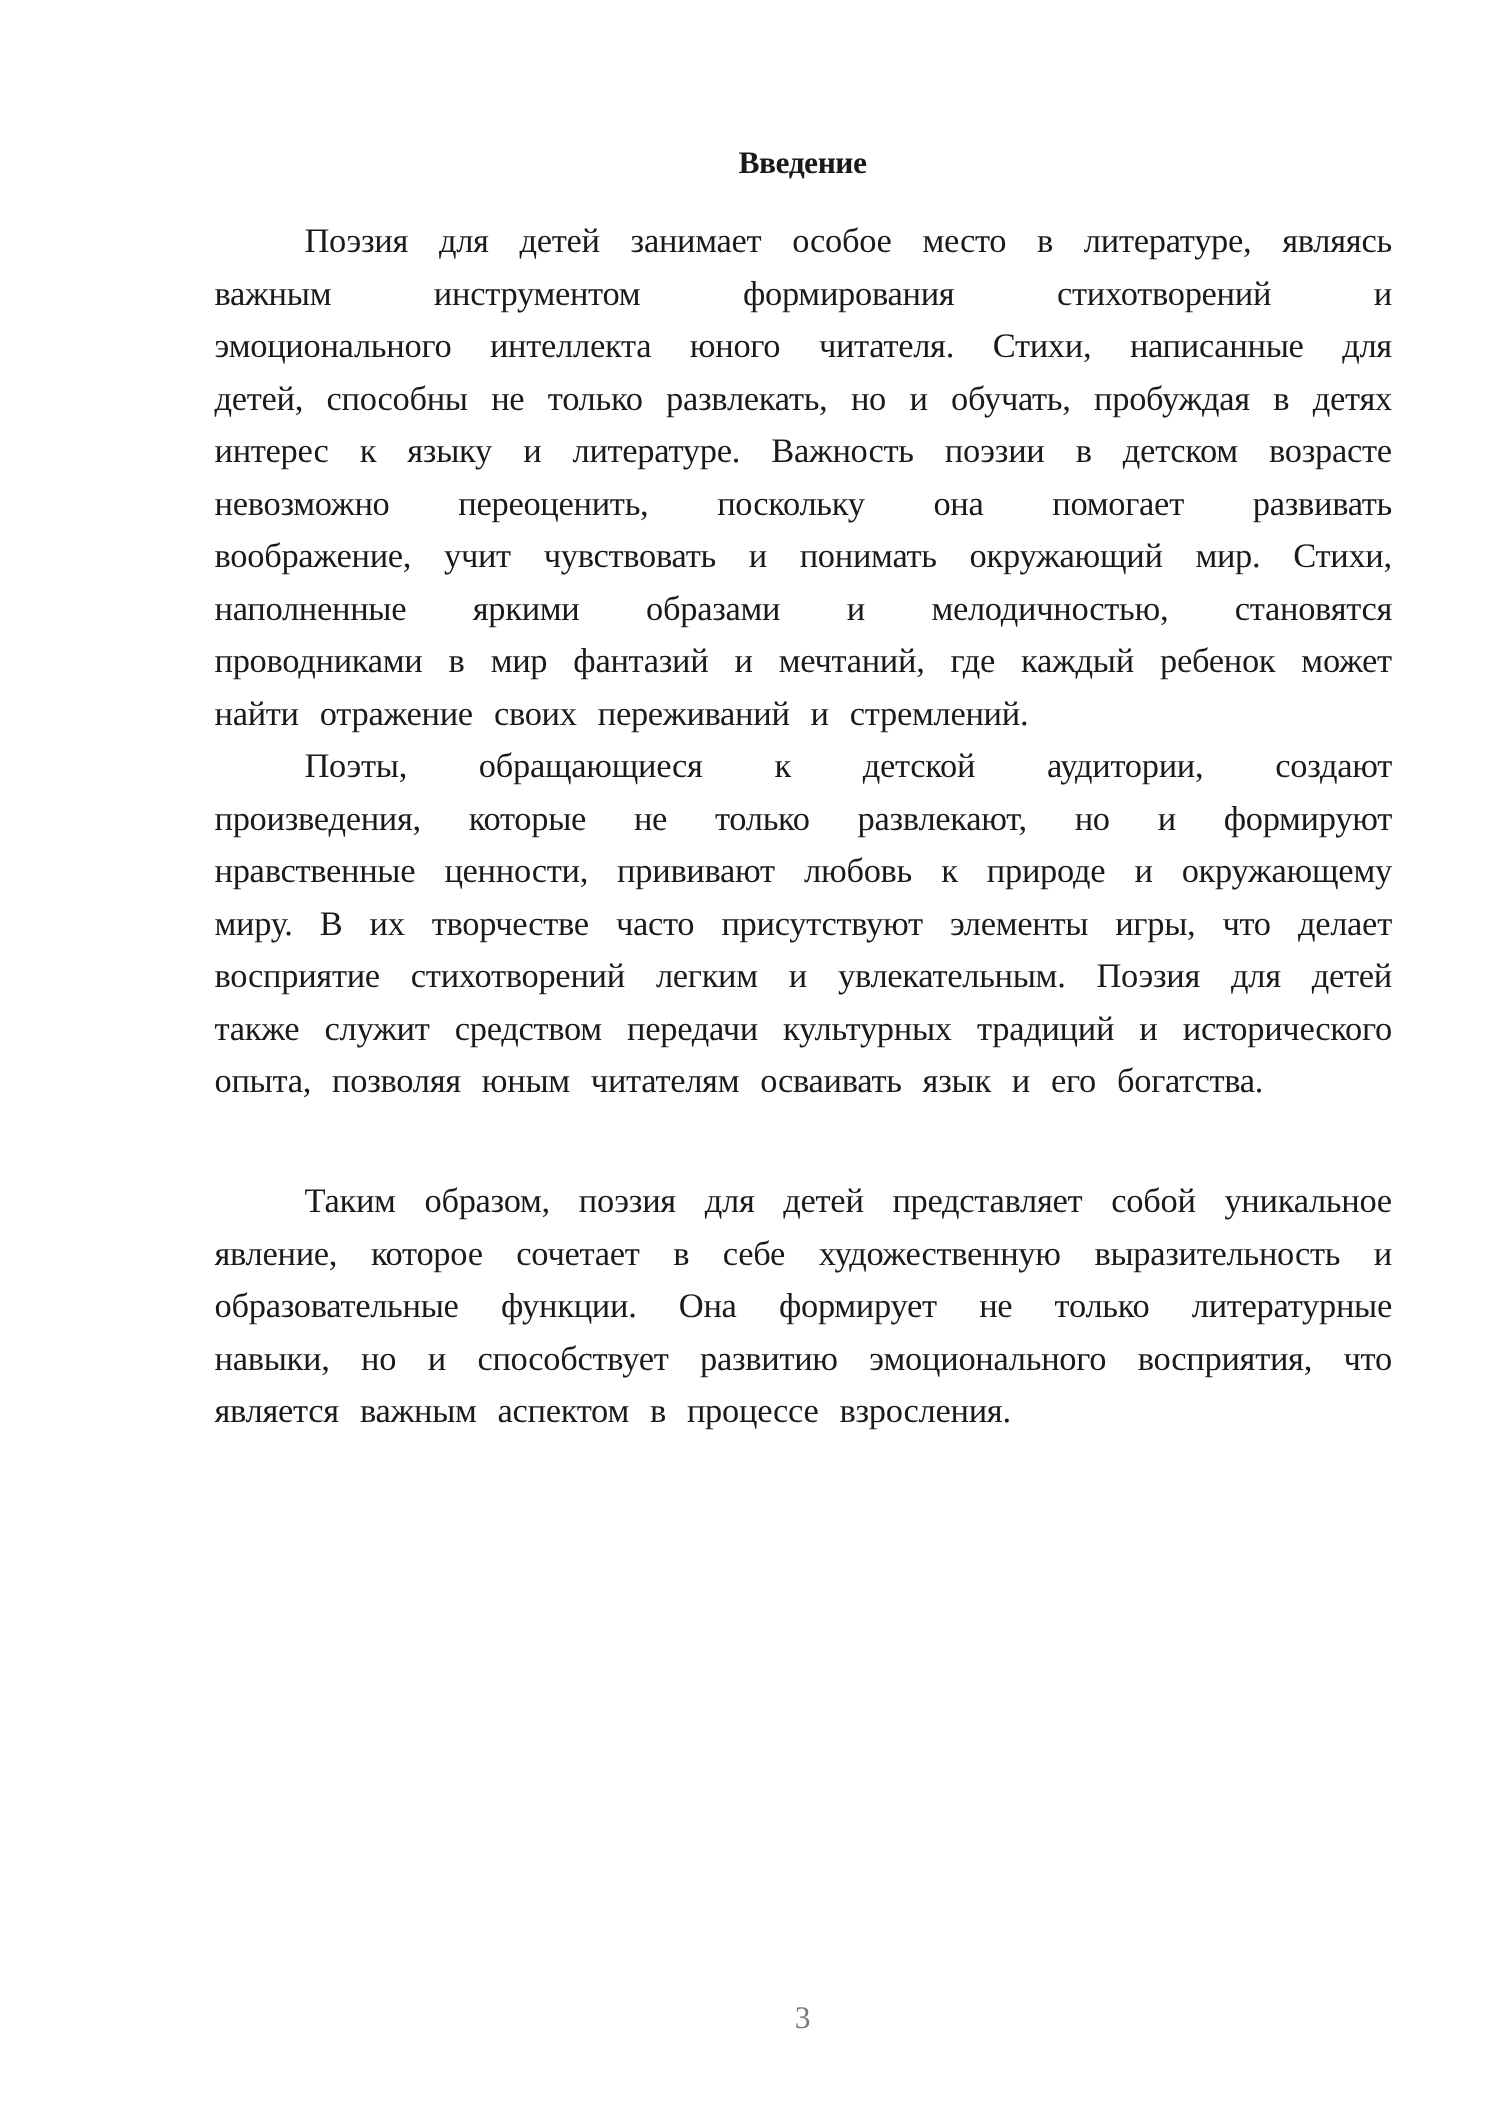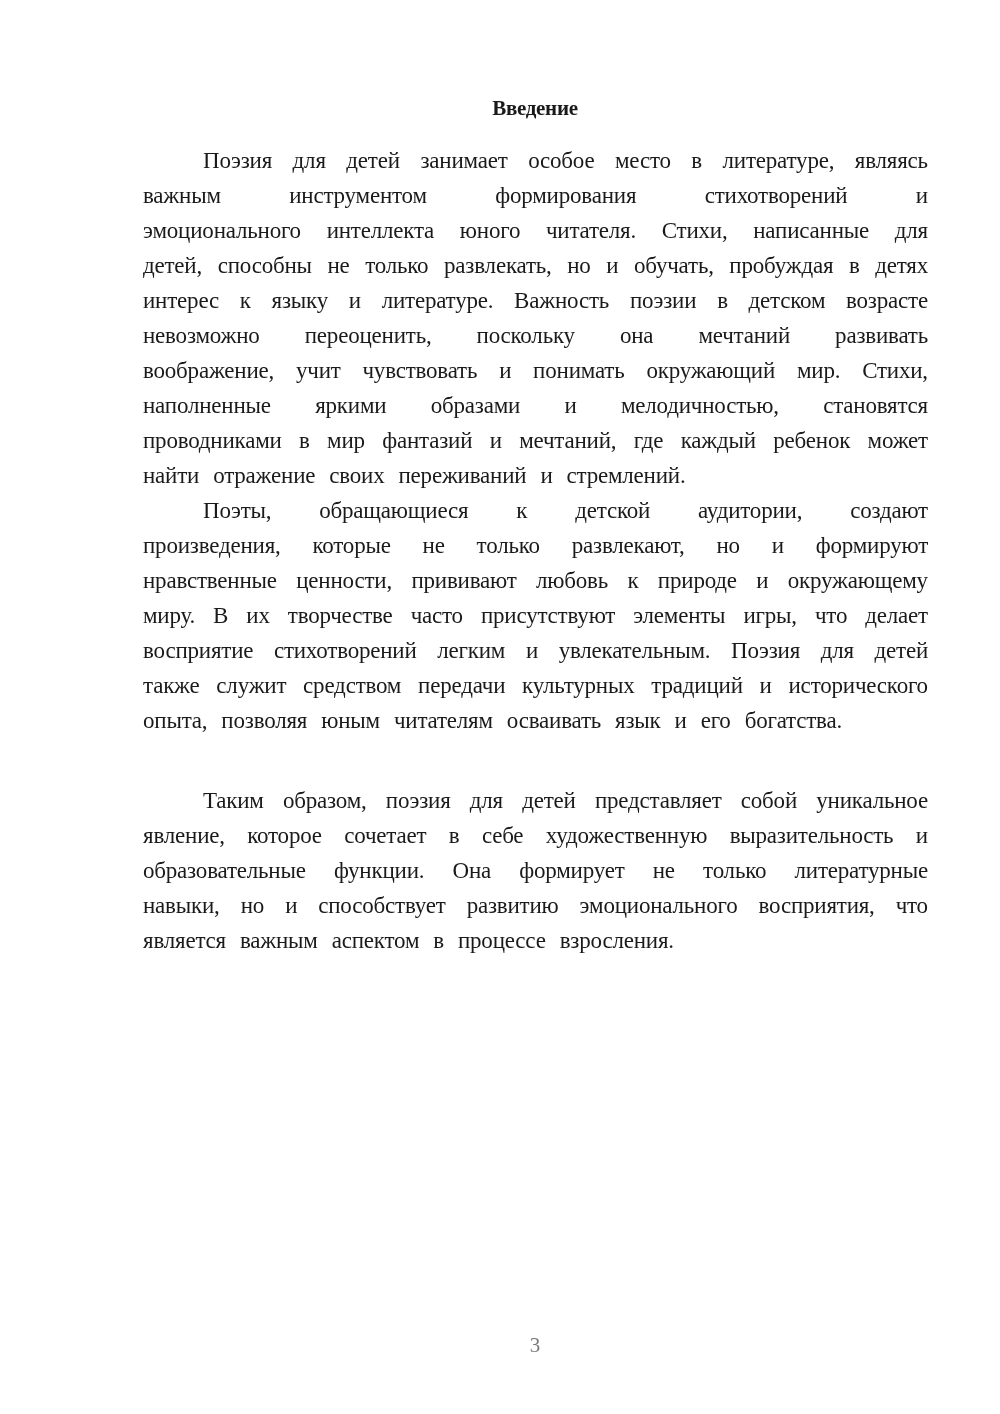--- a/index.html
+++ b/index.html
@@ -91,21 +91,21 @@
         <span class="w">поэзии</span>
         <span class="w">в</span>
         <span class="w">детском</span>
         <span class="w">возрасте</span>
       </div>
       <div class="line jl">
         <span class="w">невозможно</span>
         <span class="w">переоценить,</span>
         <span class="w">поскольку</span>
         <span class="w">она</span>
-        <span class="w">мечтаний</span>
+        <span class="w">помогает</span>
         <span class="w">развивать</span>
       </div>
       <div class="line jl">
         <span class="w">воображение,</span>
         <span class="w">учит</span>
         <span class="w">чувствовать</span>
         <span class="w">и</span>
         <span class="w">понимать</span>
         <span class="w">окружающий</span>
         <span class="w">мир.</span>

